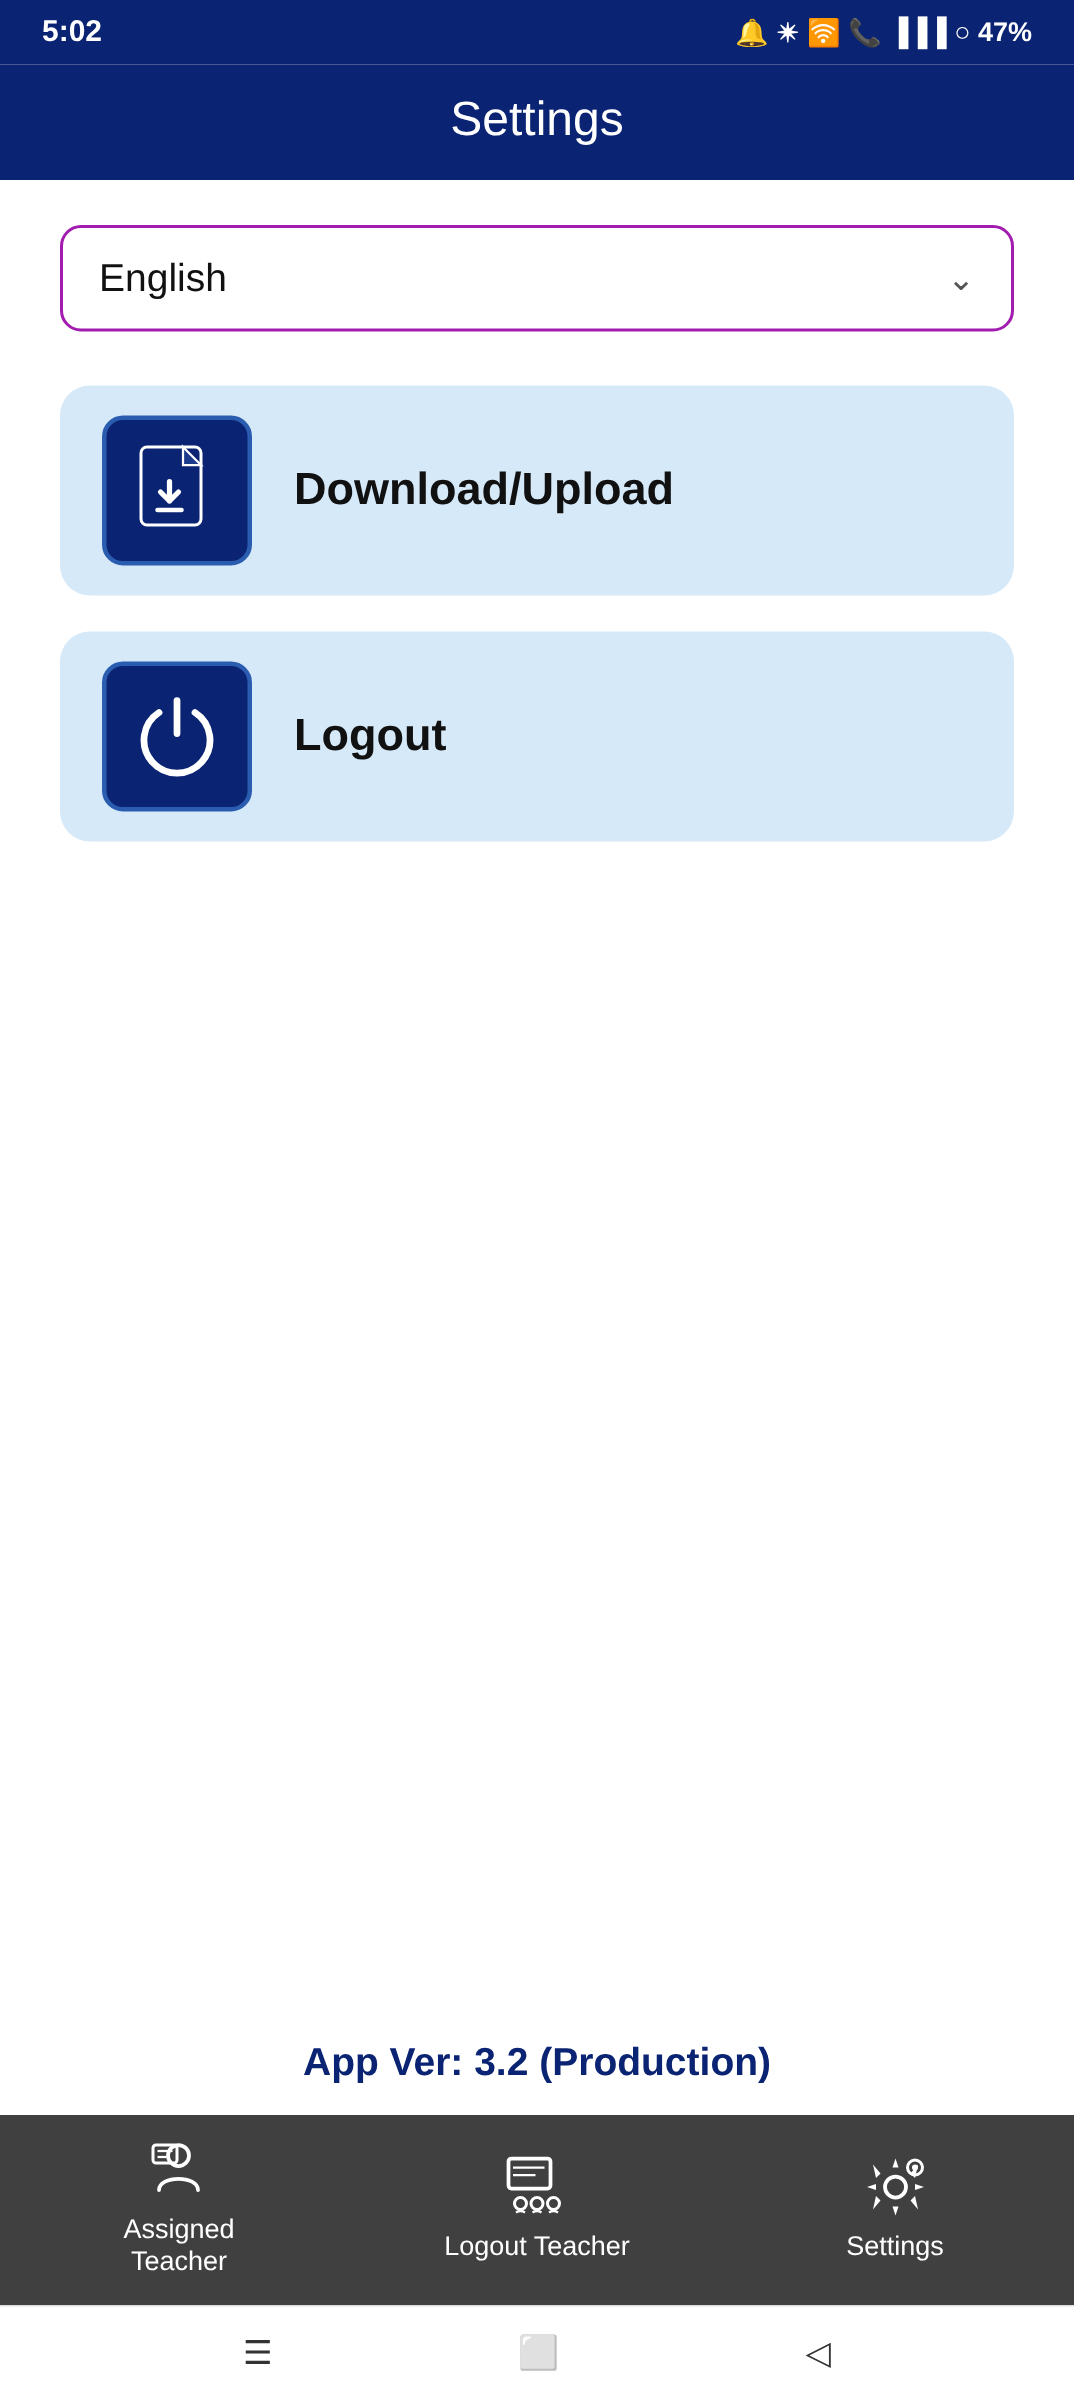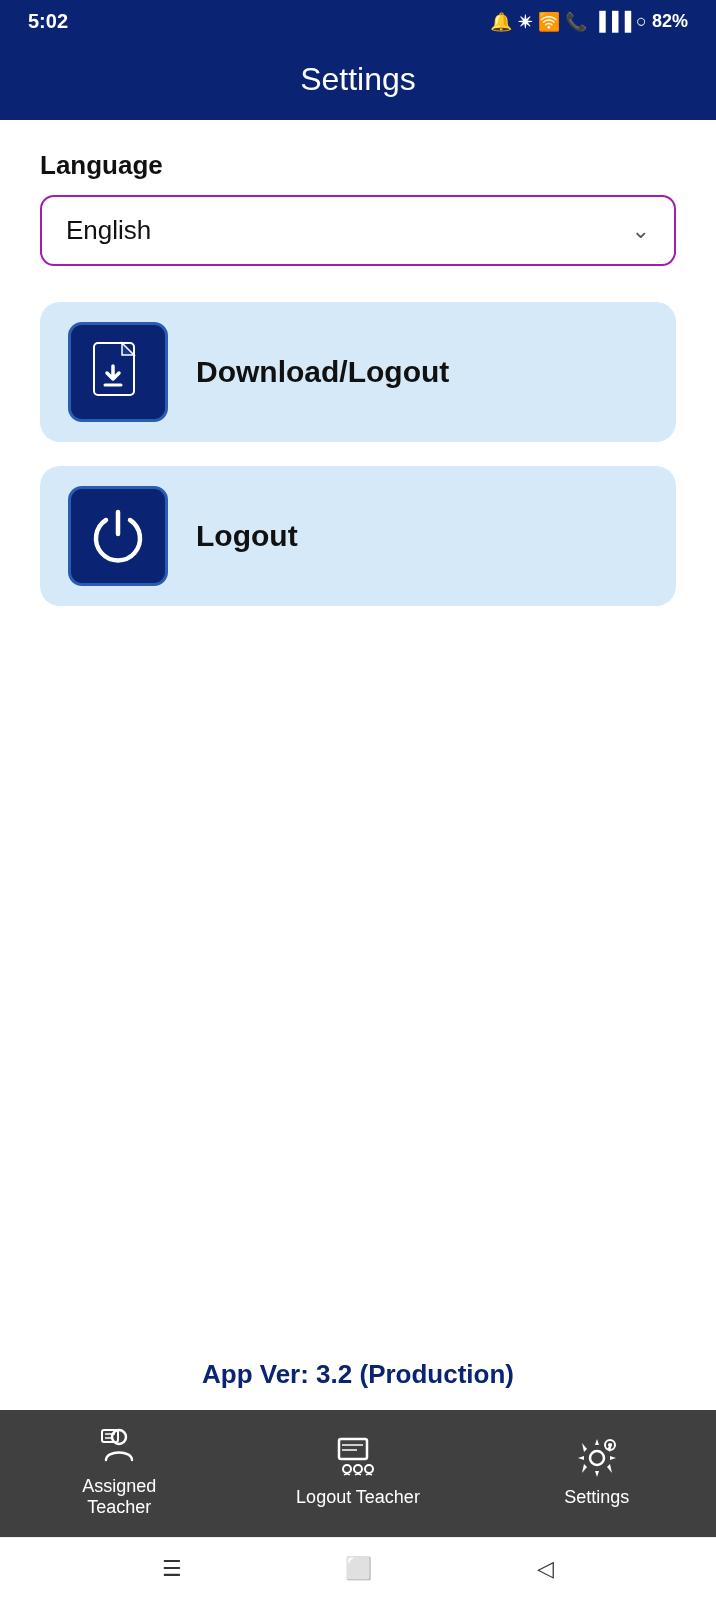--- a/index.html
+++ b/index.html
@@ -189,52 +189,51 @@
 
 <div class="status-bar">
   <span>5:02</span>
   <div class="status-icons">
     <span>🔔</span>
     <span>✴</span>
     <span>🛜</span>
     <span>📞</span>
     <span>▐▐▐</span>
     <span>○</span>
-    <span>82%</span>
+    <span>47%</span>
   </div>
 </div>
 
 <div class="header">
   <span>Settings</span>
 </div>
 
 <div class="main-content">
 
   <div>
-    <div class="language-label">Language</div>
     <div class="language-select">
       <span>English</span>
       <span class="chevron-down">⌄</span>
     </div>
   </div>
 
   <button class="action-btn">
     <div class="action-btn-icon doc-icon">
       <svg viewBox="0 0 52 62" fill="none" xmlns="http://www.w3.org/2000/svg">
 
         <rect x="2" y="2" width="40" height="52" rx="4" fill="#0a2372" stroke="white" stroke-width="2"></rect>
 
         <path d="M30 2 L42 14 L30 14 Z" fill="#1a3a8a" stroke="white" stroke-width="1.5"></path>
 
         <path d="M21 25 L21 38 M21 38 L15 32 M21 38 L27 32" stroke="white" stroke-width="3.5" stroke-linecap="round" stroke-linejoin="round"></path>
 
         <line x1="13" y1="44" x2="29" y2="44" stroke="white" stroke-width="3" stroke-linecap="round"></line>
       </svg>
     </div>
-    <span class="action-btn-label">Download/Logout</span>
+    <span class="action-btn-label">Download/Upload</span>
   </button>
 
   <button class="action-btn">
     <div class="action-btn-icon power-icon">
       <svg viewBox="0 0 60 60" fill="none" xmlns="http://www.w3.org/2000/svg">
 
         <path d="M18 14 A22 22 0 1 0 42 14" stroke="white" stroke-width="4.5" stroke-linecap="round" fill="none"></path>
 
         <line x1="30" y1="6" x2="30" y2="28" stroke="white" stroke-width="4.5" stroke-linecap="round"></line>
       </svg>

